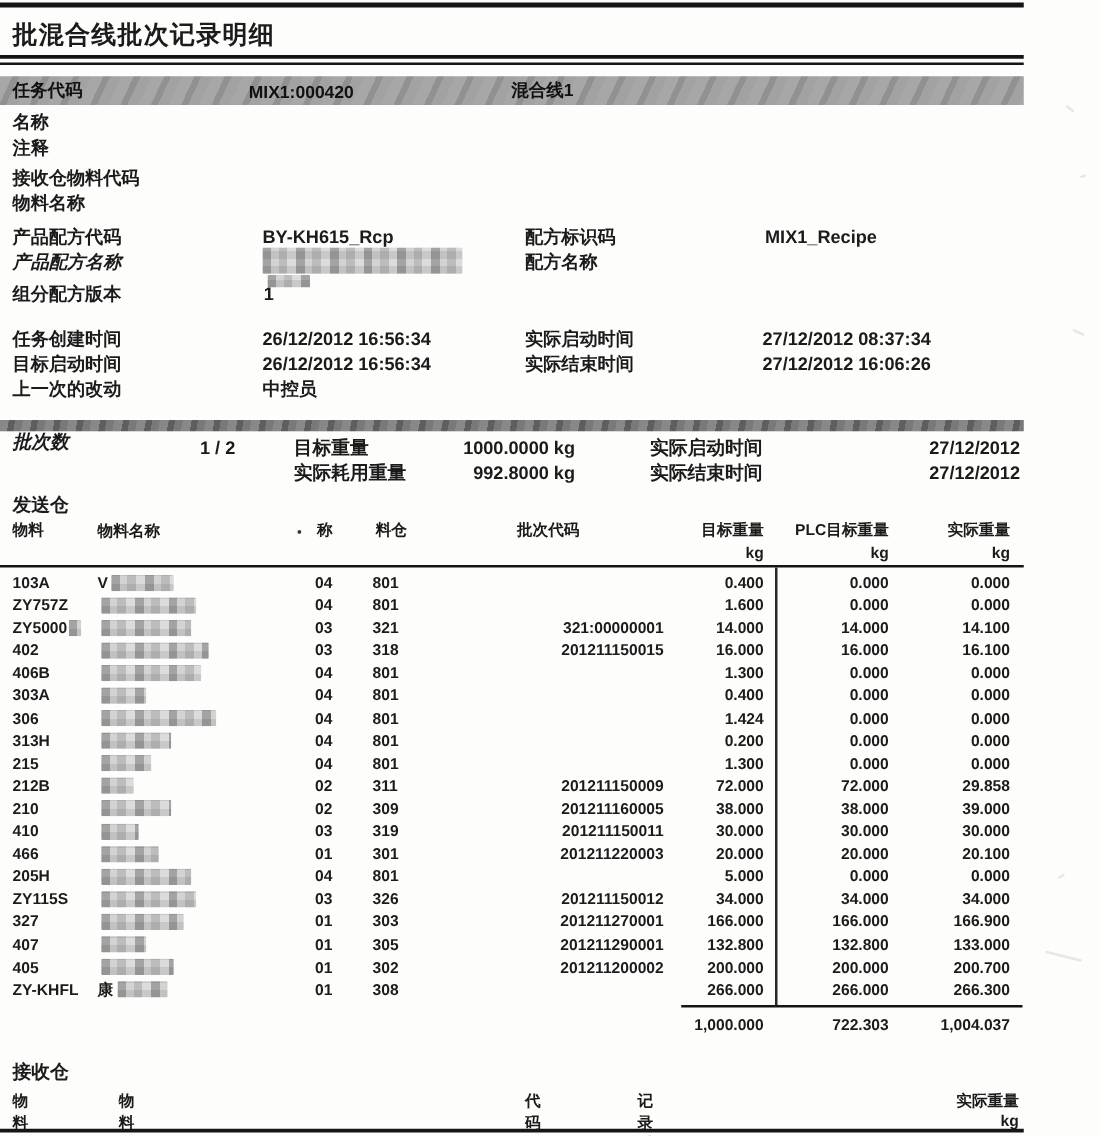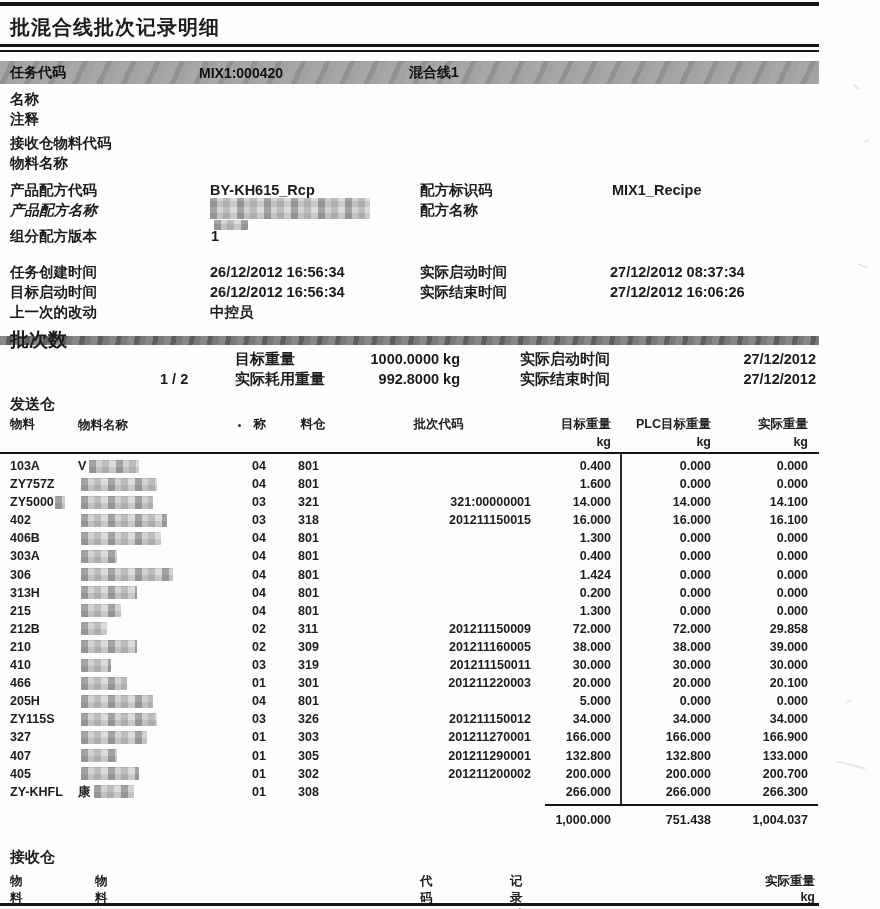--- a/index.html
+++ b/index.html
@@ -62,21 +62,21 @@
 <div class="abs title" style="left:10px;top:14px;">批混合线批次记录明细</div>
 <div class="rule" style="left:0;top:44px;width:819px;height:3px;"></div>
 <div class="rule" style="left:0;top:50px;width:819px;height:1.5px;"></div>
 
 <div class="graybar">
   <span style="margin-left:10px;">任务代码</span>
   <span style="margin-left:133px;">MIX1:000420</span>
   <span style="margin-left:126px;">混合线1</span>
 </div>
 
-<div class="abs lbl" style="left:10px;top:89px;">名称</div>
+<div class="abs lbl" style="left:10px;top:89px;font-family:Liberation Mono, monospace;">名称</div>
 <div class="abs lbl" style="left:10px;top:109px;">注释</div>
 <div class="abs lbl" style="left:10px;top:133px;">接收仓物料代码</div>
 <div class="abs lbl" style="left:10px;top:153px;">物料名称</div>
 
 <div class="abs lbl" style="left:10px;top:180px;">产品配方代码</div>
 <div class="abs val" style="left:210px;top:180px;">BY-KH615_Rcp</div>
 <div class="abs lbl" style="left:420px;top:180px;">配方标识码</div>
 <div class="abs val" style="left:612px;top:180px;">MIX1_Recipe</div>
 
 <div class="abs lbl" style="left:10px;top:200px;font-style:italic;">产品配方名称</div>
@@ -95,22 +95,22 @@
 <div class="abs lbl" style="left:10px;top:282px;">目标启动时间</div>
 <div class="abs val" style="left:210px;top:282px;">26/12/2012 16:56:34</div>
 <div class="abs lbl" style="left:420px;top:282px;">实际结束时间</div>
 <div class="abs val" style="left:610px;top:282px;">27/12/2012 16:06:26</div>
 
 <div class="abs lbl" style="left:10px;top:302px;">上一次的改动</div>
 <div class="abs val" style="left:210px;top:302px;text-align:center;">中控员</div>
 
 <div class="darkbar"></div>
 
-<div class="abs lbl" style="left:10px;top:330px;font-size:19px;">批次数</div>
-<div class="abs val" style="left:160px;top:349px;margin-top:20px;">1 / 2</div>
+<div class="abs lbl" style="left:10px;top:344px;font-size:15px;font-style:italic;">批次数</div>
+<div class="abs val" style="left:160px;top:349px;">1 / 2</div>
 <div class="abs lbl" style="left:235px;top:349px;font-size:15px;">目标重量</div>
 <div class="abs val" style="left:340px;top:349px;width:120px;text-align:right;">1000.0000 kg</div>
 <div class="abs lbl" style="left:520px;top:349px;font-size:15px;">实际启动时间</div>
 <div class="abs val" style="left:700px;top:349px;width:116px;text-align:right;">27/12/2012</div>
 
 <div class="abs lbl" style="left:235px;top:369px;font-size:15px;">实际耗用重量</div>
 <div class="abs val" style="left:340px;top:369px;width:120px;text-align:right;">992.8000 kg</div>
 <div class="abs lbl" style="left:520px;top:369px;font-size:15px;">实际结束时间</div>
 <div class="abs val" style="left:700px;top:369px;width:116px;text-align:right;">27/12/2012</div>
 
@@ -410,21 +410,21 @@
   </div>
 
 <div class="rule" style="left:545px;top:804px;width:273px;height:1.6px;"></div>
 <div class="abs trow" style="left:0;top:811px;">
   <span class="c-code"></span>
     <span class="c-name"></span>
     <span class="c-scale"></span>
   <span class="c-bin"></span>
     <span class="c-batch"></span>
   <span class="c-target">1,000.000</span>
-  <span class="c-plc">751.438</span>
+  <span class="c-plc">722.303</span>
   <span class="c-actual">1,004.037</span>
 </div>
 
 <div class="abs sec" style="left:10px;top:848px;">接收仓</div>
 <div class="abs" style="left:0;top:873px;font-size:12.5px;">
   <span class="abs" style="left:10px;">物料代码</span>
   <span class="abs" style="left:95px;">物料名称</span>
   <span class="abs" style="left:420px;">代码</span>
   <span class="abs" style="left:510px;">记录时间</span>
   <span class="abs" style="left:700px;width:115px;text-align:right;">实际重量</span>

